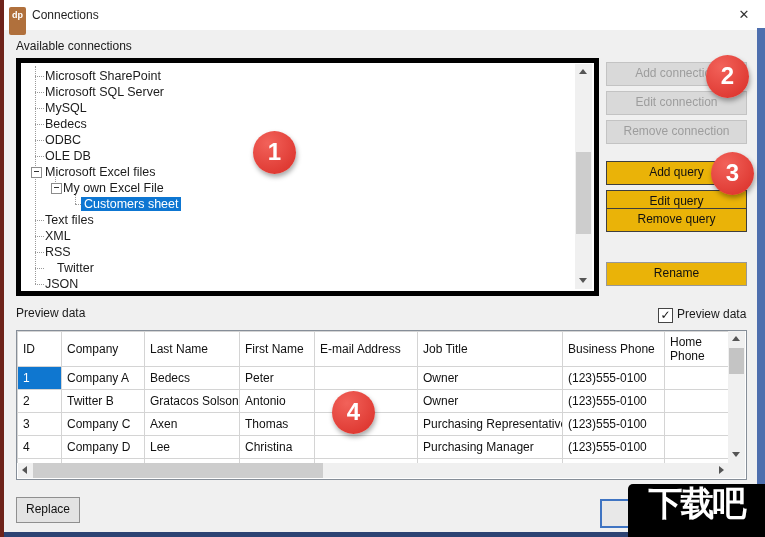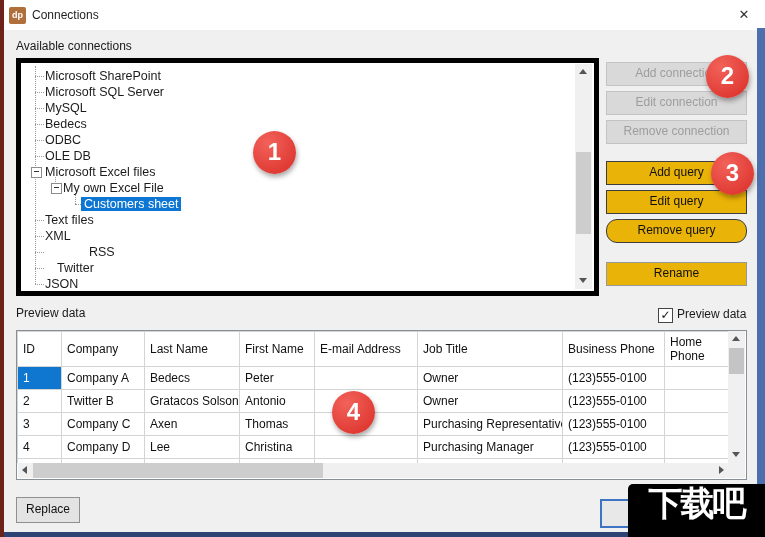--- a/index.html
+++ b/index.html
@@ -1,20 +1,20 @@
 <!DOCTYPE html>
 <html><head>
 <meta charset="utf-8">
 <style>
   html,body{margin:0;padding:0;width:765px;height:537px;overflow:hidden;
     font-family:"Liberation Sans","DejaVu Sans",sans-serif;background:#f0f0f0;position:relative;}
   .abs{position:absolute;}
   
   #titlebar{left:0;top:0;width:765px;height:30px;background:#ffffff;}
-  #app-icon{left:9px;top:7px;width:17px;height:17px;background:#b0703c;color:#fff;
+  #app-icon{left:9px;top:7px;width:17px;height:28px;background:#b0703c;color:#fff;
     font-size:9px;font-weight:bold;text-align:center;line-height:17px;border-radius:2px;}
   #window-title{left:32px;top:8px;font-size:12px;color:#1f1f1f;}
   #close-btn{left:727px;top:0;width:34px;height:30px;text-align:center;line-height:30px;
     font-size:13px;color:#333;cursor:pointer;}
   #edge-left{left:0;top:0;width:4px;height:537px;background:#6e231a;z-index:12;}
   #edge-right{left:757px;top:28px;width:8px;height:509px;background:#4e6fae;z-index:10;}
   #edge-bottom{left:4px;top:532px;width:761px;height:5px;background:#2d4373;z-index:10;}
   
   .lbl{font-size:12px;color:#1a1a1a;}
   #lbl-available{left:16px;top:39px;}
@@ -38,21 +38,21 @@
   .tri-left{border-right:5px solid #555;border-left:none;left:4px;top:3px;}
   .tri-right{border-left:5px solid #555;border-right:none;left:6px;top:3px;}
   #tree-vscroll{left:554px;top:1px;width:17px;height:225px;}
   #tree-vthumb{left:1px;top:88px;width:15px;height:82px;}
   
   .btn{position:absolute;left:606px;width:139px;height:22px;font-size:12px;
     text-align:center;line-height:20px;background:#eab308;border:1px solid #3e3e3e;color:#111;cursor:pointer;}
   .btn.disabled{background:#d9d9d9;border:1px solid #c3c3c3;color:#9d9d9d;}
   .btn.soft{border:1px solid #989898;}
   #btn-add-conn{top:62px;} #btn-edit-conn{top:91px;} #btn-remove-conn{top:120px;}
-  #btn-add-query{top:161px;} #btn-edit-query{top:190px;} #btn-remove-query{top:219px;border-radius:11px;}
+  #btn-add-query{top:161px;} #btn-edit-query{top:190px;} #btn-remove-query{top:208px;}
   #btn-rename{top:262px;}
   
   #cb-box{left:658px;top:308px;width:13px;height:13px;background:#fff;border:1px solid #454545;
     font-size:12px;line-height:12px;text-align:center;color:#111;font-weight:bold;}
   #cb-label{left:677px;top:307px;}
   
   #tablebox{left:16px;top:330px;width:729px;height:148px;background:#fff;
     border:1px solid #868e98;overflow:hidden;}
   #gridwrap{position:absolute;left:0;top:0;width:712px;height:132px;overflow:hidden;}
   table{border-collapse:collapse;table-layout:fixed;width:712px;}
@@ -121,21 +121,21 @@
       <div class="tree-row" style="top: 101px; left: 24px;"><span>Microsoft Excel files</span></div>
       <div class="expander" style="left: 10px; top: 104px;"></div>
       <div class="tree-row" style="top: 117px; left: 42px;"><span>My own Excel File</span></div>
       <div class="expander" style="left: 30px; top: 120px;"></div>
       <div class="tree-row" style="top: 133px; left: 60px;"><span class="tree-sel">Customers sheet</span></div>
       <div class="stub" style="left: 54px; width: 6px; top: 141px;"></div>
       <div class="tree-row" style="top: 149px; left: 24px;"><span>Text files</span></div>
       <div class="stub" style="left: 14px; width: 9px; top: 157px;"></div>
       <div class="tree-row" style="top: 165px; left: 24px;"><span>XML</span></div>
       <div class="stub" style="left: 14px; width: 9px; top: 173px;"></div>
-      <div class="tree-row" style="top: 181px; left: 24px; margin-left: 44px;"><span>RSS</span></div>
+      <div class="tree-row" style="top: 181px; left: 24px;"><span>RSS</span></div>
       <div class="stub" style="left: 14px; width: 9px; top: 189px;"></div>
       <div class="tree-row" style="top: 197px; left: 36px;"><span>Twitter</span></div>
       <div class="stub" style="left: 14px; width: 9px; top: 205px;"></div>
       <div class="tree-row" style="top: 213px; left: 24px;"><span>JSON</span></div>
       <div class="stub" style="left: 14px; width: 9px; top: 221px;"></div>
     </div>
 
   <div class="abs sb" id="tree-vscroll">
     <div class="sb-btn" style="left:0;top:0;">
         <i class="tri tri-up"></i>

